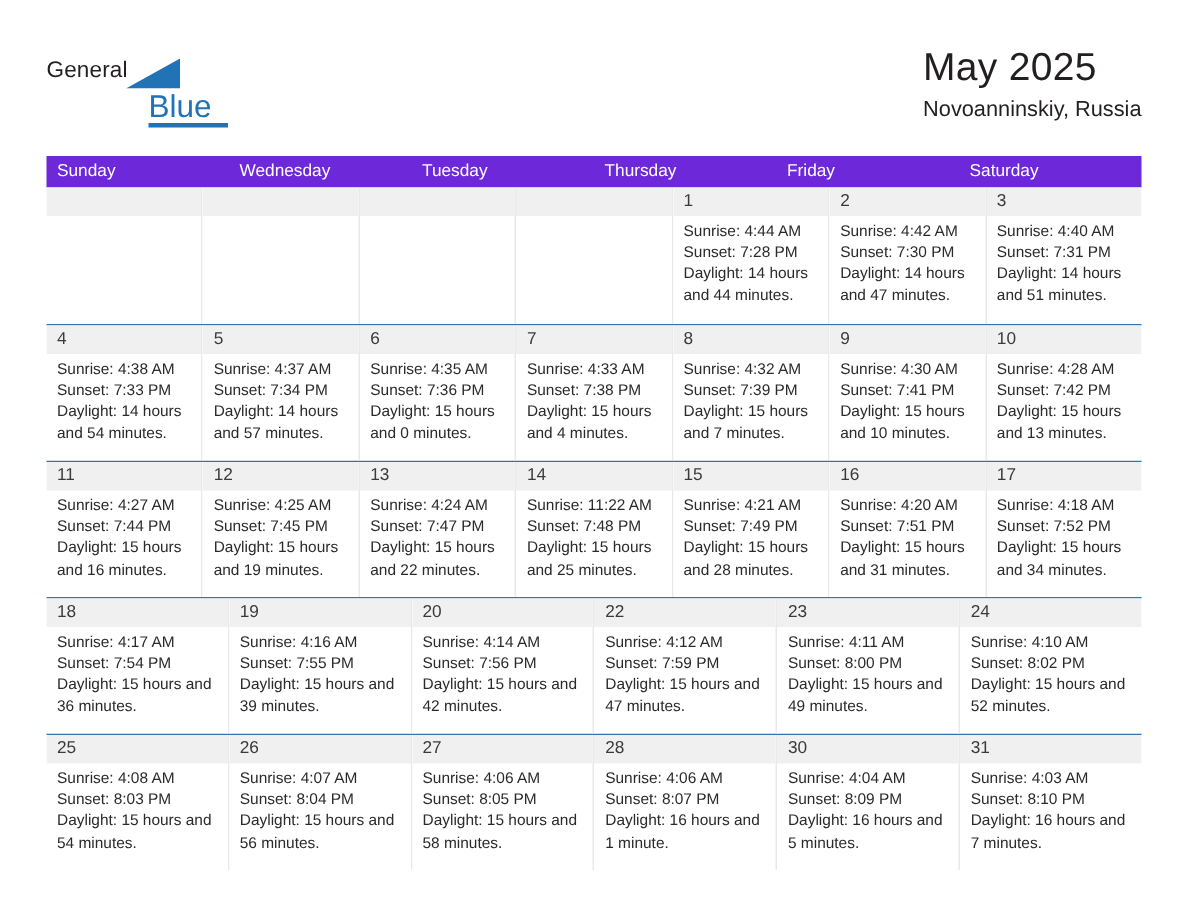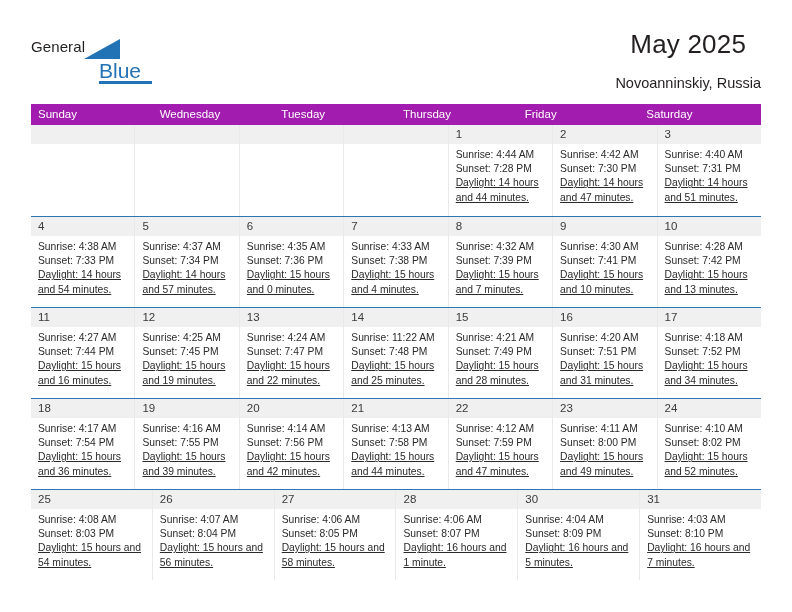--- a/index.html
+++ b/index.html
@@ -62,46 +62,46 @@
     display: block;
     width: 53px;
     height: 2.5px;
     background: #2272b6;
     margin-top: -1px;
   }
   .title-block {
     position: absolute;
     right: 0;
     top: 0;
-    text-align: center;
+    text-align: left;
   }
   .cal-title {
     font-size: 26px;
     color: #231f20;
     line-height: 32px;
     font-weight: normal;
     letter-spacing: .2px;
   }
   .cal-subtitle {
     font-size: 14.5px;
     color: #231f20;
     line-height: 22px;
-    margin-top: 12px;
+    margin-top: 2px;
   }
 
   
   .calendar {
     position: absolute;
     left: 31px;
     top: 104px;
     width: 730px;
   }
   .weekday-row {
     display: flex;
-    background: #a21caf;
+    background: #6d28d9;
     height: 21px;
   }
   .weekday {
     flex: 1 1 0;
     color: #ffffff;
     font-size: 11.5px;
     line-height: 21px;
     padding-left: 7px;
     white-space: nowrap;
   }
@@ -128,21 +128,21 @@
     padding-left: 7px;
   }
   .day.empty .day-num { color: transparent; }
   .day-body {
     padding: 4px 6px 0 7px;
     font-size: 10.3px;
     color: #2a2a2a;
     line-height: 14.2px;
   }
   .day-body div { white-space: nowrap; }
-  .day-body .wrap2 { white-space: normal; text-decoration: underline; }
+  .day-body .wrap2 { white-space: normal; }
 </style>
 </head>
 <body>
 
 <div class="page">
 
   <div class="header">
 
     <div class="logo">
       <span class="logo-general">General</span><span class="logo-tri"><svg width="36" height="20" viewBox="0 0 36 20">
@@ -344,28 +344,20 @@
           </div>
           <div class="day">
             <div class="day-num">20</div>
             <div class="day-body">
               <div>Sunrise: 4:14 AM</div>
               <div>Sunset: 7:56 PM</div>
               <div class="wrap2">Daylight: 15 hours and 42 minutes.</div>
             </div>
           </div>
           <div class="day">
-            <div class="day-num">21</div>
-            <div class="day-body">
-              <div>Sunrise: 4:13 AM</div>
-              <div>Sunset: 7:58 PM</div>
-              <div class="wrap2">Daylight: 15 hours and 44 minutes.</div>
-            </div>
-          </div>
-          <div class="day">
             <div class="day-num">22</div>
             <div class="day-body">
               <div>Sunrise: 4:12 AM</div>
               <div>Sunset: 7:59 PM</div>
               <div class="wrap2">Daylight: 15 hours and 47 minutes.</div>
             </div>
           </div>
           <div class="day">
             <div class="day-num">23</div>
             <div class="day-body">

